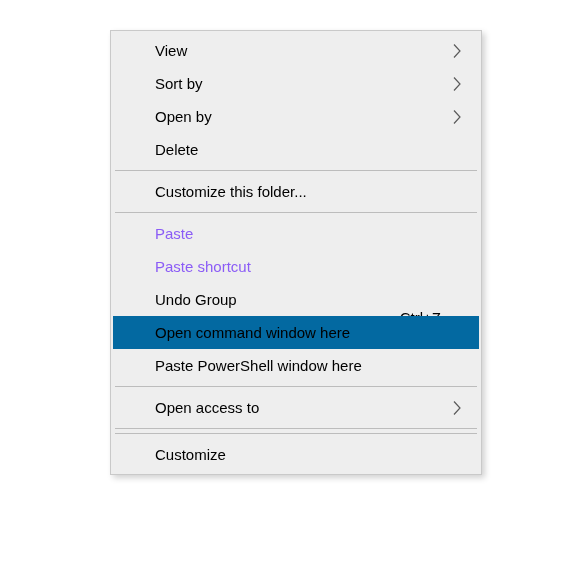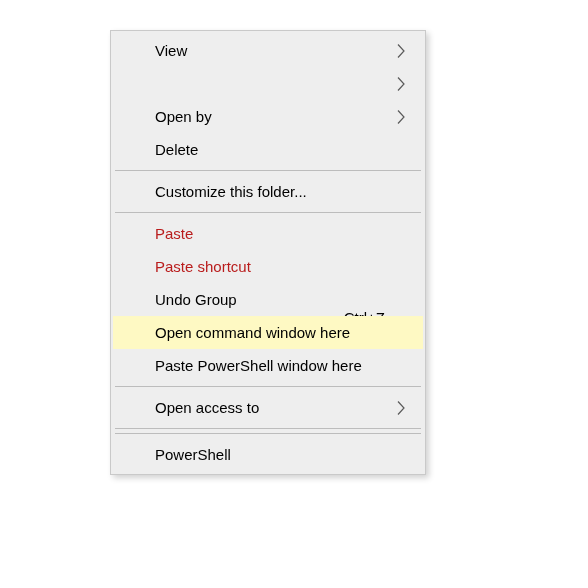--- a/index.html
+++ b/index.html
@@ -7,42 +7,42 @@
       width: 588px;
       height: 588px;
       background: #ffffff;
       font-family: "Segoe UI", Arial, sans-serif;
       position: relative;
     }
     .context-menu {
       position: absolute;
       left: 110px;
       top: 30px;
-      width: 316px;
+      width: 372px;
       background: #eeeeee;
       border: 1px solid #c9c9c9;
       box-shadow: 3px 3px 6px rgba(0,0,0,0.18);
       padding: 3px 2px;
     }
     .menu-item {
       display: flex;
       align-items: center;
       height: 33px;
       padding-left: 42px;
       padding-right: 14px;
       font-size: 15px;
       color: #000000;
       position: relative;
       cursor: default;
     }
     .menu-item.highlighted {
-      background: #fef9c3;
+      background: #0369a1;
     }
     .menu-item.disabled {
-      color: #b91c1c;
+      color: #8b5cf6;
     }
     .menu-item .label {
       flex: 1;
     }
     .menu-item .shortcut {
       font-size: 15px;
       color: #000000;
       padding-right: 24px;
       margin-top: 36px;
     }
@@ -68,20 +68,21 @@
   <div class="menu-item">
     <span class="label">View</span>
     <span class="submenu-arrow">
       <svg width="11" height="17" viewBox="0 0 11 17">
           <path d="M2 2 L8 8.5 L2 15" stroke="#5a5a5a" stroke-width="1.2" fill="none"></path>
         </svg>
     </span>
   </div>
 
   <div class="menu-item">
+    <span class="label">Sort by</span>
     <span class="submenu-arrow">
       <svg width="11" height="17" viewBox="0 0 11 17">
           <path d="M2 2 L8 8.5 L2 15" stroke="#5a5a5a" stroke-width="1.2" fill="none"></path>
         </svg>
     </span>
   </div>
 
   <div class="menu-item">
     <span class="label">Open by</span>
     <span class="submenu-arrow">
@@ -134,16 +135,16 @@
         </svg>
     </span>
   </div>
 
   <div class="separator"></div>
 
 
   <div class="separator"></div>
 
   <div class="menu-item">
-    <span class="label">PowerShell</span>
+    <span class="label">Customize</span>
   </div>
 
 </div>
 
 </body></html>

